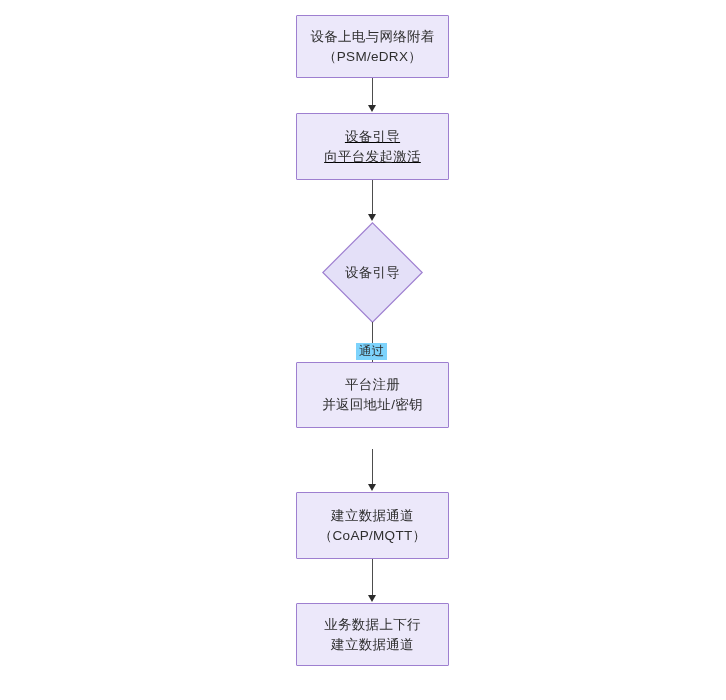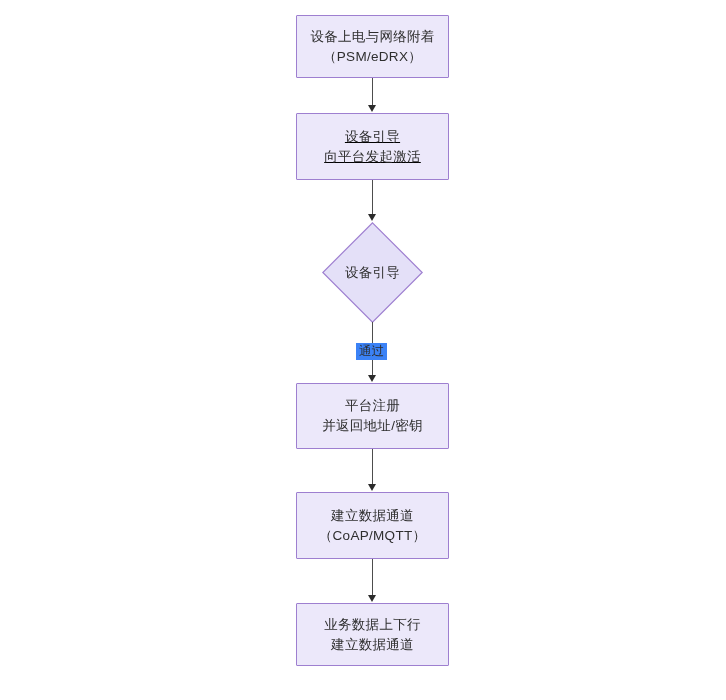--- a/index.html
+++ b/index.html
@@ -73,21 +73,21 @@
     width: 0;
     height: 0;
     border-left: 4.5px solid transparent;
     border-right: 4.5px solid transparent;
     border-top: 7px solid #2b2b2b;
   }
   .edge-label {
     position: absolute;
     font-size: 12.5px;
     color: #2e2e2e;
-    background: #3b82f6;
+    background: #7dd3fc;
     padding: 1px 3px;
     line-height: 15px;
     white-space: nowrap;
     user-select: none;
   }
 </style>
 </head>
 <body>
 
 <div id="flow-canvas">
@@ -112,21 +112,21 @@
     <svg class="diamond-shape" viewBox="0 0 101 101" preserveAspectRatio="none">
       <polygon points="50.5,0.8 100.2,50.5 50.5,100.2 0.8,50.5" fill="#e4e0f8" stroke="#9e7fd0" stroke-width="1.2"></polygon>
     </svg>
     <div class="node-label">设备引导</div>
   </div>
 
   <div class="edge-line" style="left:372px; top:322px; height:55px;"></div>
   <div class="edge-label" style="left:356px; top:343px;">通过</div>
   <div class="arrow-head" style="left:368px; top:375px;"></div>
 
-  <div class="node box" style="left:296px; top:383px; width:153px; height:66px;">
+  <div class="node box" style="left:296px; top:362px; width:153px; height:66px;">
     <div class="node-label">平台注册
 并返回地址/密钥</div>
   </div>
 
   <div class="edge-line" style="left:372px; top:449px; height:36px;"></div>
   <div class="arrow-head" style="left:368px; top:484px;"></div>
 
   <div class="node box" style="left:296px; top:492px; width:153px; height:67px;">
     <div class="node-label">建立数据通道
 （CoAP/MQTT）</div>

